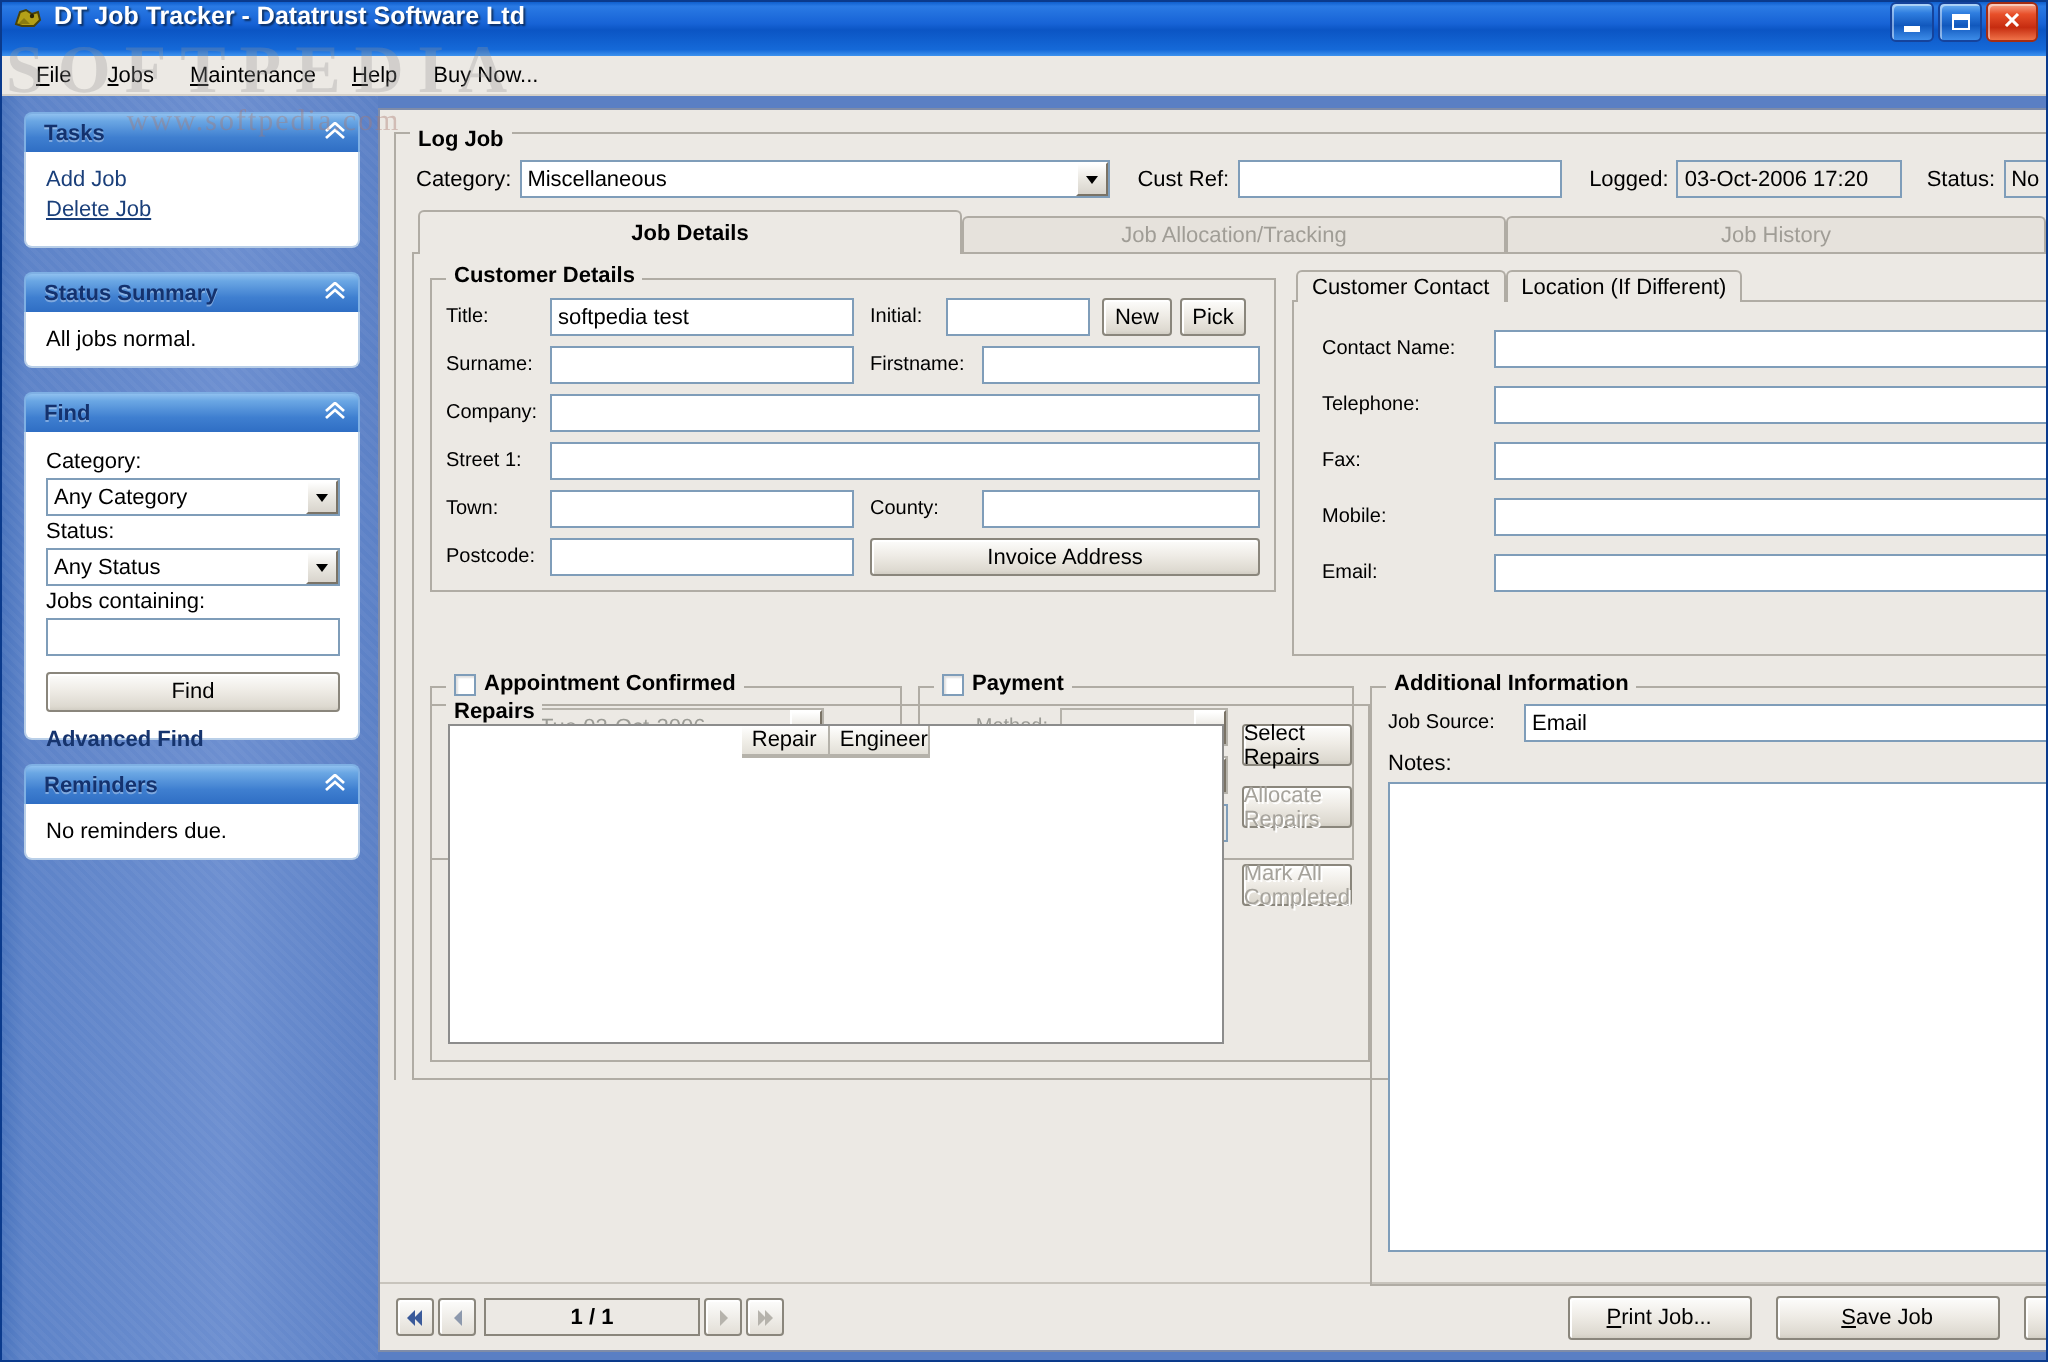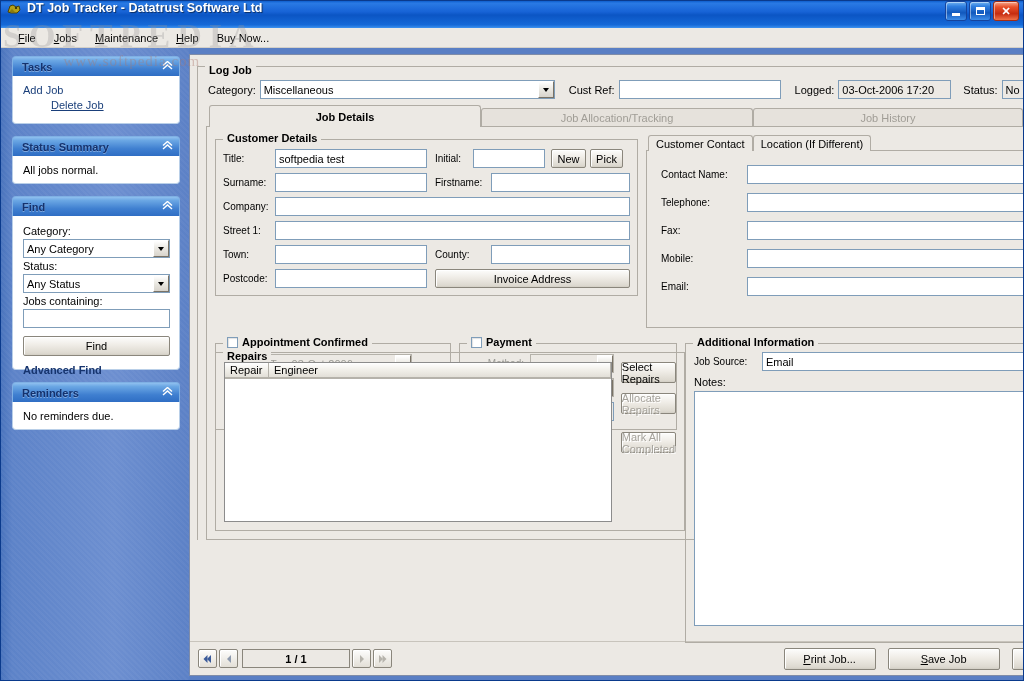--- a/index.html
+++ b/index.html
@@ -107,21 +107,21 @@
     text-shadow:0 1px 1px rgba(0,0,0,.3);
   }
   .panel-body {
     background:#fff; border:1px solid #b9cfe8; border-top:none;
     border-bottom-left-radius:4px; border-bottom-right-radius:4px;
     padding:7px 9px 9px 10px;
   }
   .side-link {
     display:block; color:#1a3f7a; font-size:11px; line-height:15px;
   }
-  .side-link.underline { text-decoration:underline;margin-left:28px; }
+  .side-link.underline { text-decoration:underline; }
   .side-text { font-size:11px; color:#000; line-height:14px; }
   .side-label { font-size:11px; color:#000; margin:2px 0 2px; }
   .adv-find { color:#16346e; font-weight:bold; font-size:11px; margin-top:8px; }
 
   
   .combo {
     height:19px; background:#fff;
     border:1px solid #7f9db9;
     display:flex; align-items:center;
     font-size:11px; padding-left:3px; color:#000;
@@ -591,21 +591,21 @@
 
                   </div>
                 </div>
               </div>
 
             </div>
 
             <div class="grpwrap" style="width:470px;margin-top:-296px;">
               <span class="grplegend">Repairs</span>
               <div class="grpframe" style="padding:9px 8px 8px;display:flex;gap:9px;height:179px;">
-                <div class="lv" style="width:396px;">
+                <div class="lv" style="width:396px;align-items:center;">
                   <div class="lv-head">
                     <div class="lv-col" style="width:44px;">Repair</div>
                     <div class="lv-col" style="flex:1;">Engineer</div>
                   </div>
                   <div class="lv-body"></div>
                 </div>
                 <div style="flex:1;display:flex;flex-direction:column;gap:10px;">
                   <div class="btn" style="height:21px;">Select Repairs</div>
                   <div class="btn dis" style="height:21px;">Allocate Repairs</div>
                   <div class="btn dis" style="height:21px;margin-top:8px;">Mark All Completed</div>

